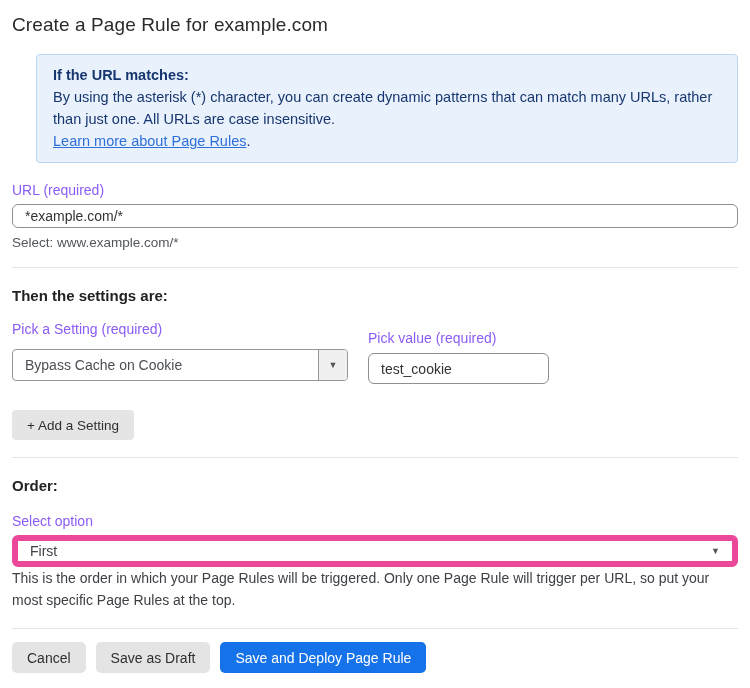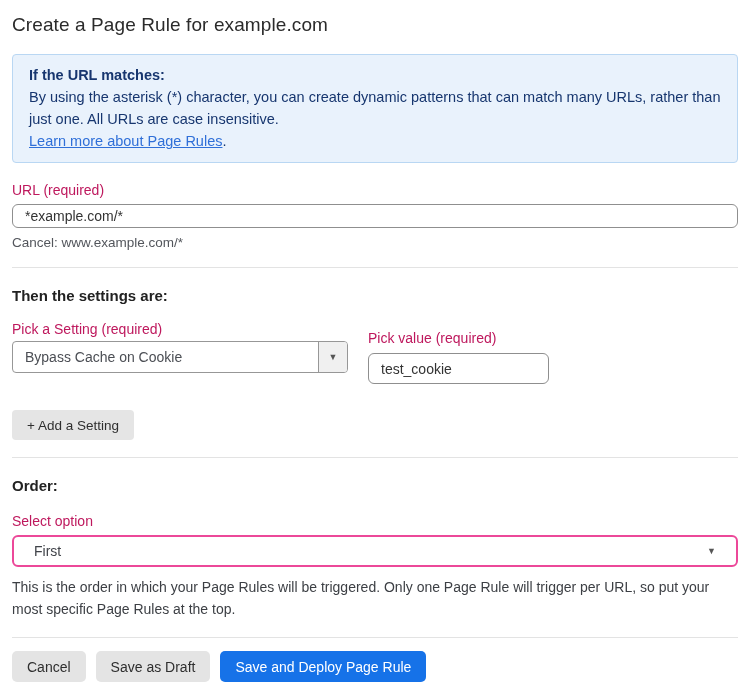--- a/index.html
+++ b/index.html
@@ -23,32 +23,33 @@
 
   .callout {
     margin-top: 18px;
     background: #e9f2fc;
     border: 1px solid #b9d7f3;
     border-radius: 4px;
     padding: 9px 16px 10px;
     color: #17366f;
     font-size: 14.5px;
     line-height: 22px;
+    margin-left: 24px;
   }
   .callout-heading { font-weight: 700; }
   .callout-link {
     color: #2f6fd8;
     text-decoration: underline;
     cursor: pointer;
   }
 
   .field-label {
     margin-top: 19px;
     font-size: 14px;
-    color: #be185d;
+    color: #8b5cf6;
     line-height: 16px;
   }
 
   .text-input {
     display: block;
     margin-top: 6px;
     width: 100%;
     height: 24px;
     border: 1px solid #8f8f8f;
     border-radius: 6px;
@@ -78,21 +79,21 @@
     font-weight: 700;
     color: #222;
   }
 
   .settings-row { display: flex; margin-top: 17px; }
   .setting-col { width: 336px; }
   .value-col { margin-left: 20px; padding-top: 9px; width: 166px; }
   .settings-row .field-label { margin-top: 0; }
 
   .select-box {
-    margin-top: 4px;
+    margin-top: 12px;
     height: 32px;
     border: 1px solid #979797;
     border-radius: 4px;
     display: flex;
     align-items: stretch;
     background: #fff;
     cursor: pointer;
     overflow: hidden;
   }
   .select-value {
@@ -142,33 +143,32 @@
     font-size: 13.5px;
     background: #e5e5e5;
     color: #2f2f2f;
     border-radius: 4px;
   }
 
   .order-select {
     margin-top: 6px;
     width: 100%;
     height: 32px;
-    border: 2px solid #ec4899;
+    border: 6px solid #ec4899;
     border-radius: 6px;
     background: #fff;
     display: flex;
     align-items: center;
     justify-content: space-between;
-    padding: 0 20px;
+    padding: 0 12px;
     cursor: pointer;
   }
   .order-select .select-value { padding: 0; line-height: normal; color: #3f4248; }
 
   .order-description {
-    margin-top: 9px;
     font-size: 14px;
     line-height: 22px;
     color: #3c3f44;
   }
 
   .actions {
     margin-top: 13px;
     display: flex;
     gap: 10px;
   }
@@ -181,21 +181,21 @@
   <h1 class="page-title">Create a Page Rule for example.com</h1>
 
   <div class="callout">
     <div class="callout-heading">If the URL matches:</div>
     <div class="callout-body"><span>By using the asterisk (*) character, you can create dynamic patterns that can match many URLs, rather than just one. All URLs are case insensitive.</span></div>
     <div><a class="callout-link">Learn more about Page Rules</a><span>.</span></div>
   </div>
 
   <div class="field-label">URL (required)</div>
   <input class="text-input" type="text" value="*example.com/*" style="">
-  <div class="helper-text">Cancel: www.example.com/*</div>
+  <div class="helper-text">Select: www.example.com/*</div>
 
   <hr class="divider">
 
   <h2 class="section-heading">Then the settings are:</h2>
 
   <div class="settings-row">
     <div class="setting-col">
       <div class="field-label">Pick a Setting (required)</div>
       <div class="select-box">
         <div class="select-value">Bypass Cache on Cookie</div>

